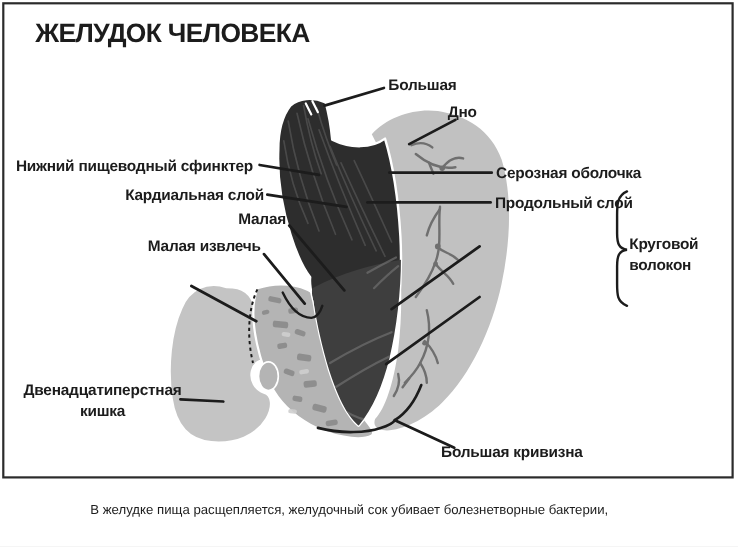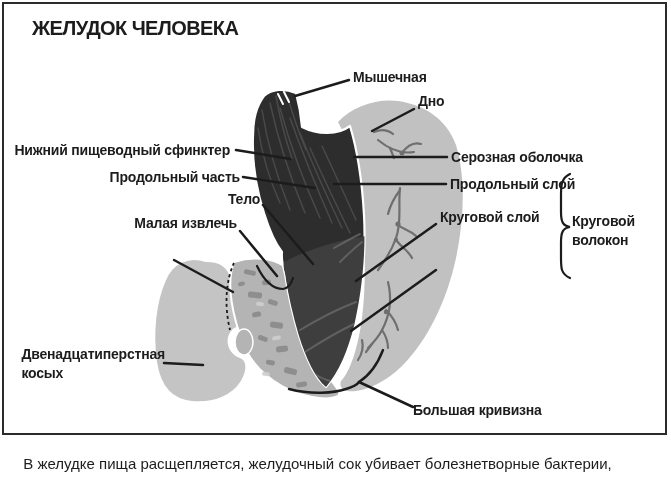--- a/index.html
+++ b/index.html
@@ -6,26 +6,26 @@
     --ink:#1c1c1c; --frame:#2b2b2b; --muscle:#2d2d2d; --muscle-light:#3e3e3e;
     --striation:#616161; --serosa:#c1c1c1; --duodenum:#c4c4c4; --antrum:#b4b4b4;
     --mottle:#8d8d8d; --mottle-light:#cfcfcf; --vessel:#6f6f6f; --text:#1d1d1d; --background:#ffffff;
   }
   html,body{margin:0;padding:0;background:#e8e8e8;}
   #stage{
     position:relative;width:671px;height:497px;background:var(--background);
     font-family:"Liberation Sans","DejaVu Sans",sans-serif;overflow:hidden;
   }
   .frame{position:absolute;left:2px;top:2px;width:665px;height:433px;border:2px solid var(--frame);box-sizing:border-box;}
-  .title{position:absolute;left:32px;top:17px;font-size:20px;font-weight:800;letter-spacing:-0.6px;color:var(--ink);white-space:nowrap;}
+  .title{position:absolute;left:32px;top:17px;font-size:24px;font-weight:800;letter-spacing:-0.6px;color:var(--ink);white-space:nowrap;}
   svg.art{position:absolute;left:0;top:0;pointer-events:none;}
   .lbl{position:absolute;font-size:14px;font-weight:bold;line-height:18px;color:var(--ink);white-space:nowrap;letter-spacing:-0.2px;}
-  .lbl.right{text-align:left;}
+  .lbl.right{text-align:center;}
   .lbl.twoline{line-height:19px;}
-  .caption{position:absolute;left:0;top:452px;width:635px;text-align:center;font-size:15px;line-height:23px;color:var(--text);font-weight:400;}
+  .caption{position:absolute;left:0;top:452px;width:635px;text-align:center;font-size:12px;line-height:23px;color:var(--text);font-weight:400;}
 </style>
 </head>
 <body>
 
 <div id="stage">
 
   <div class="frame"></div>
 
   <svg class="art" width="671" height="445" viewBox="0 0 671 445" aria-hidden="true">
 
@@ -171,37 +171,36 @@
       <path d="M 164,363 L 203,365"></path>
       <path d="M 359,382 L 413,407"></path>
     </g>
 
     <path d="M 570,174 C 561,178 561,186 561,196 L 561,212 C 561,222 563,226 570,227
              C 563,228 561,232 561,242 L 561,258 C 561,268 561,274 570,278" fill="none" style="stroke:var(--ink)" stroke-width="2.2" stroke-linecap="round"></path>
   </svg>
 
   <div class="title">ЖЕЛУДОК ЧЕЛОВЕКА</div>
 
-  <div class="lbl" style="left:353px;top:68px">Мышечная</div>
+  <div class="lbl" style="left:353px;top:68px">Большая</div>
   <div class="lbl right" style="right:441px;top:141px">Нижний пищеводный сфинктер</div>
-  <div class="lbl right" style="right:431px;top:168px">Продольный часть</div>
-  <div class="lbl right" style="right:411px;top:190px">Тело</div>
+  <div class="lbl right" style="right:431px;top:168px">Кардиальная слой</div>
+  <div class="lbl right" style="right:411px;top:190px">Малая</div>
   <div class="lbl right" style="right:434px;top:214px">Малая извлечь</div>
   <div class="lbl right twoline" style="right:506px;top:345px">
     <span>Двенадцатиперстная</span><br>
-    <span>косых</span>
+    <span>кишка</span>
   </div>
 
-  <div class="lbl" style="left:418px;top:92px">Дно</div>
+  <div class="lbl" style="left:407px;top:92px">Дно</div>
   <div class="lbl" style="left:451px;top:148px">Серозная оболочка</div>
   <div class="lbl" style="left:450px;top:175px">Продольный слой</div>
-  <div class="lbl" style="left:440px;top:208px">Круговой слой</div>
   <div class="lbl twoline" style="left:572px;top:212px">
     <span>Круговой</span><br>
     <span>волокон</span>
   </div>
-  <div class="lbl" style="left:413px;top:401px">Большая кривизна</div>
+  <div class="lbl" style="left:401px;top:401px">Большая кривизна</div>
 
   <div class="caption">
     <span>В желудке пища расщепляется, желудочный сок убивает болезнетворные бактерии,</span><br>
   </div>
 
 </div>
 
 </body></html>

